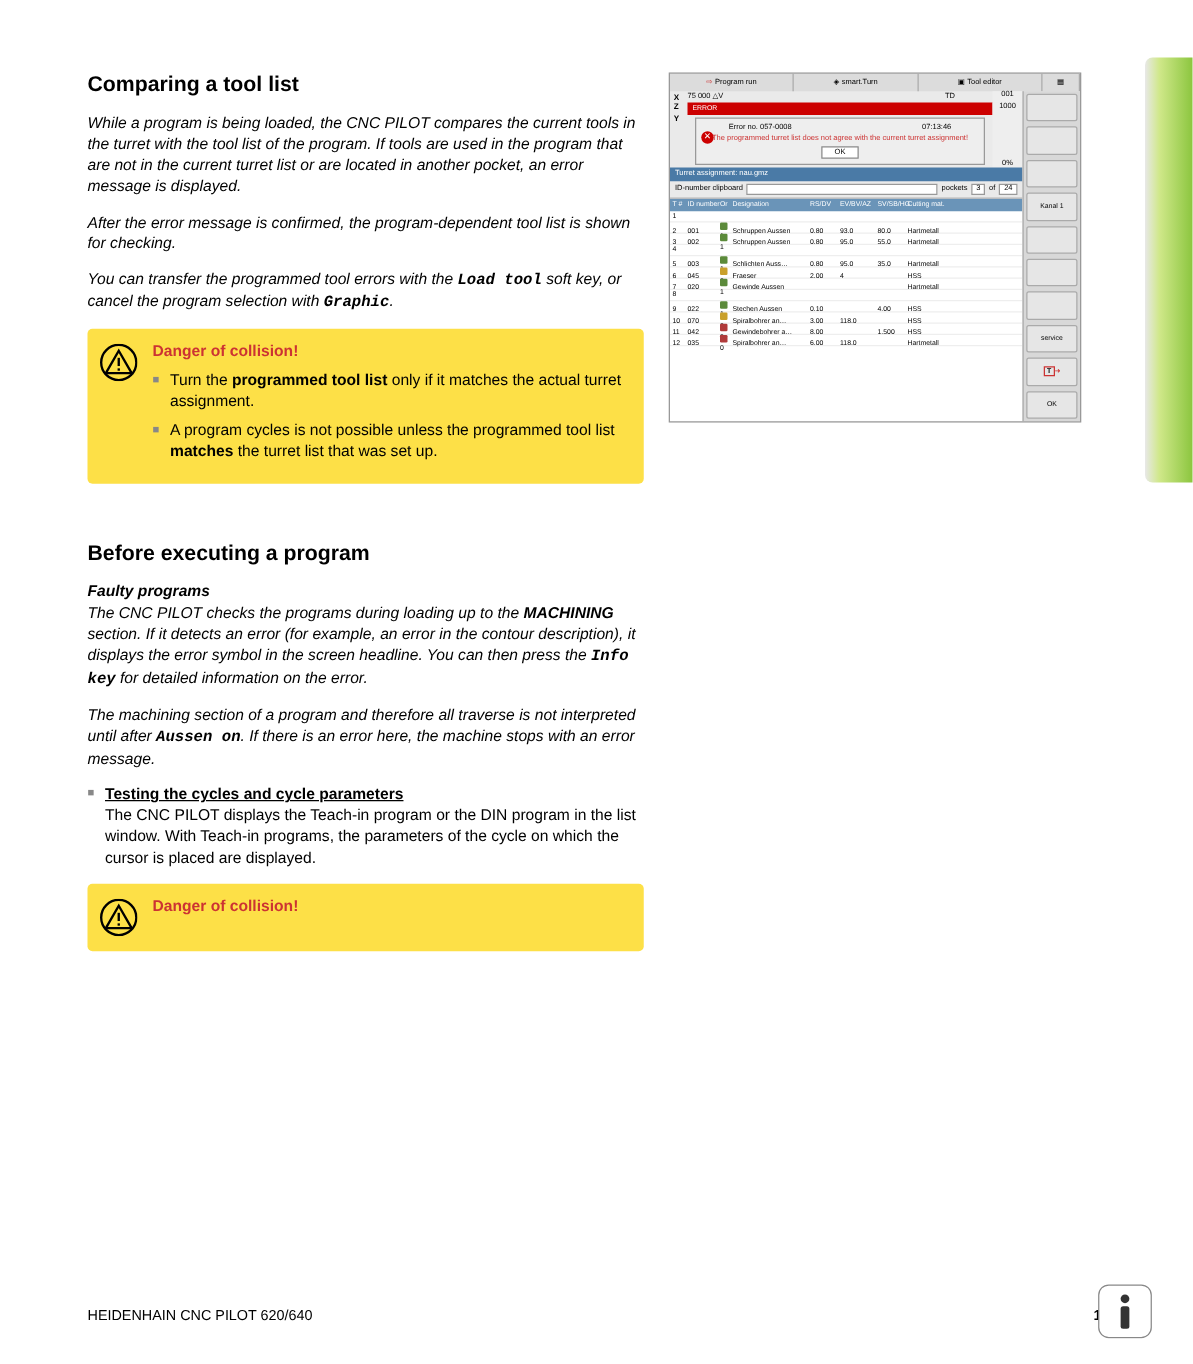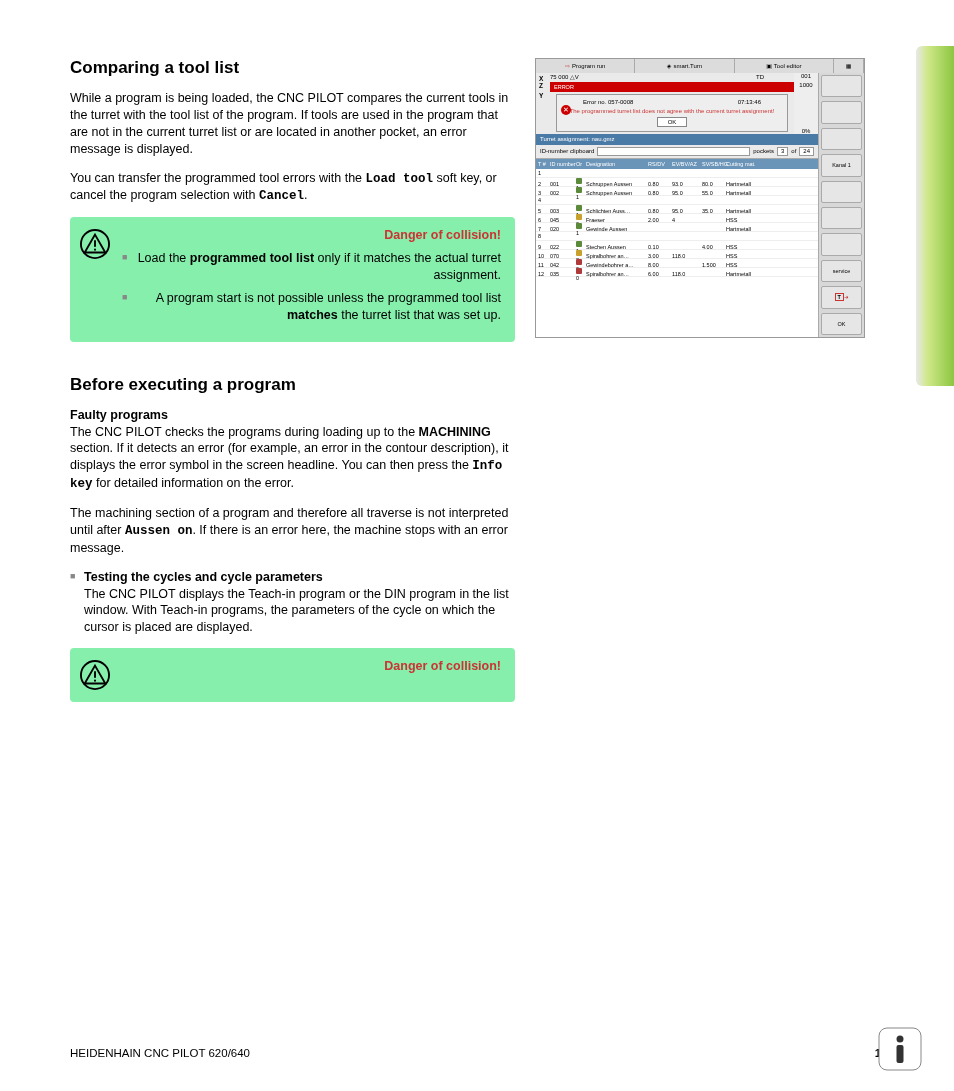--- a/index.html
+++ b/index.html
@@ -49,31 +49,31 @@
   }
   h2 {
     font-size: 17px;
     font-weight: bold;
     margin-bottom: 12px;
   }
   p {
     font-size: 12.5px;
     line-height: 1.35;
     margin-bottom: 12px;
+    font-style: italic;
   }
   .mono { font-family: "Courier New", monospace; font-weight: bold; }
   .callout {
     display: flex;
     align-items: flex-start;
-    background: #86efac;
+    background: #fde047;
     border-radius: 4px;
     padding: 10px 14px 12px 10px;
-    margin-bottom: 5px;
+    margin-bottom: 18px;
     gap: 12px;
-    text-align: right;
   }
   .callout-icon {
     flex: 0 0 30px;
     height: 30px;
     margin-top: 2px;
   }
   .callout-icon svg { width: 30px; height: 30px; }
   .callout-body {
     flex: 1;
     font-size: 12.5px;
@@ -111,21 +111,21 @@
     margin-bottom: 10px;
   }
   .bullet-list > li::before {
     content: "■";
     position: absolute;
     left: 0;
     top: 1px;
     font-size: 9px;
     color: #888;
   }
-  .bullet-list .bt { font-weight: bold; }
+  .bullet-list .bt { font-weight: bold; text-decoration: underline; }
   
   .figure {
     width: 330px;
     height: 280px;
     border: 1px solid #999;
     background: #eaeaea;
     font-size: 6.5px;
     line-height: 1.1;
     position: relative;
     overflow: hidden;
@@ -262,38 +262,39 @@
 
 <div class="side-tab">
   <span class="side-tab-text">3.9 Program Run mode</span>
 </div>
 
 <div class="page">
   <div class="two-col">
     <div class="left">
       <h2>Comparing a tool list</h2>
       <p>While a program is being loaded, the CNC PILOT compares the current tools in the turret with the tool list of the program. If tools are used in the program that are not in the current turret list or are located in another pocket, an error message is displayed.</p>
+      <p>After the error message is confirmed, the program-dependent tool list is shown for checking.</p>
       <p>
-        <span>You can transfer the programmed tool errors with the </span><span class="mono">Load tool</span><span> soft key, or cancel the program selection with </span><span class="mono">Cancel</span><span>.</span>
+        <span>You can transfer the programmed tool errors with the </span><span class="mono">Load tool</span><span> soft key, or cancel the program selection with </span><span class="mono">Graphic</span><span>.</span>
       </p>
 
       <div class="callout">
         <div class="callout-icon">
           <svg viewBox="0 0 32 32">
               <circle cx="16" cy="16" r="15" fill="none" stroke="#000" stroke-width="2"></circle>
               <polygon points="16,6 27,25 5,25" fill="none" stroke="#000" stroke-width="2"></polygon>
               <rect x="15" y="12" width="2" height="7" fill="#000"></rect>
               <rect x="15" y="21" width="2" height="2" fill="#000"></rect>
             </svg>
         </div>
         <div class="callout-body">
           <div class="callout-title">Danger of collision!</div>
           <ul>
-            <li><span>Load the </span><strong>programmed tool list</strong><span> only if it matches the actual turret assignment.</span></li>
-            <li><span>A program start is not possible unless the programmed tool list </span><strong>matches</strong><span> the turret list that was set up.</span></li>
+            <li><span>Turn the </span><strong>programmed tool list</strong><span> only if it matches the actual turret assignment.</span></li>
+            <li><span>A program cycles is not possible unless the programmed tool list </span><strong>matches</strong><span> the turret list that was set up.</span></li>
           </ul>
         </div>
       </div>
 
       <div class="sep"></div>
 
       <h2>Before executing a program</h2>
       <p>
         <span class="sub-h">Faulty programs</span><br>
         <span>The CNC PILOT checks the programs during loading up to the </span><strong>MACHINING</strong><span> section. If it detects an error (for example, an error in the contour description), it displays the error symbol in the screen headline. You can then press the </span><span class="mono">Info key</span><span> for detailed information on the error.</span>

